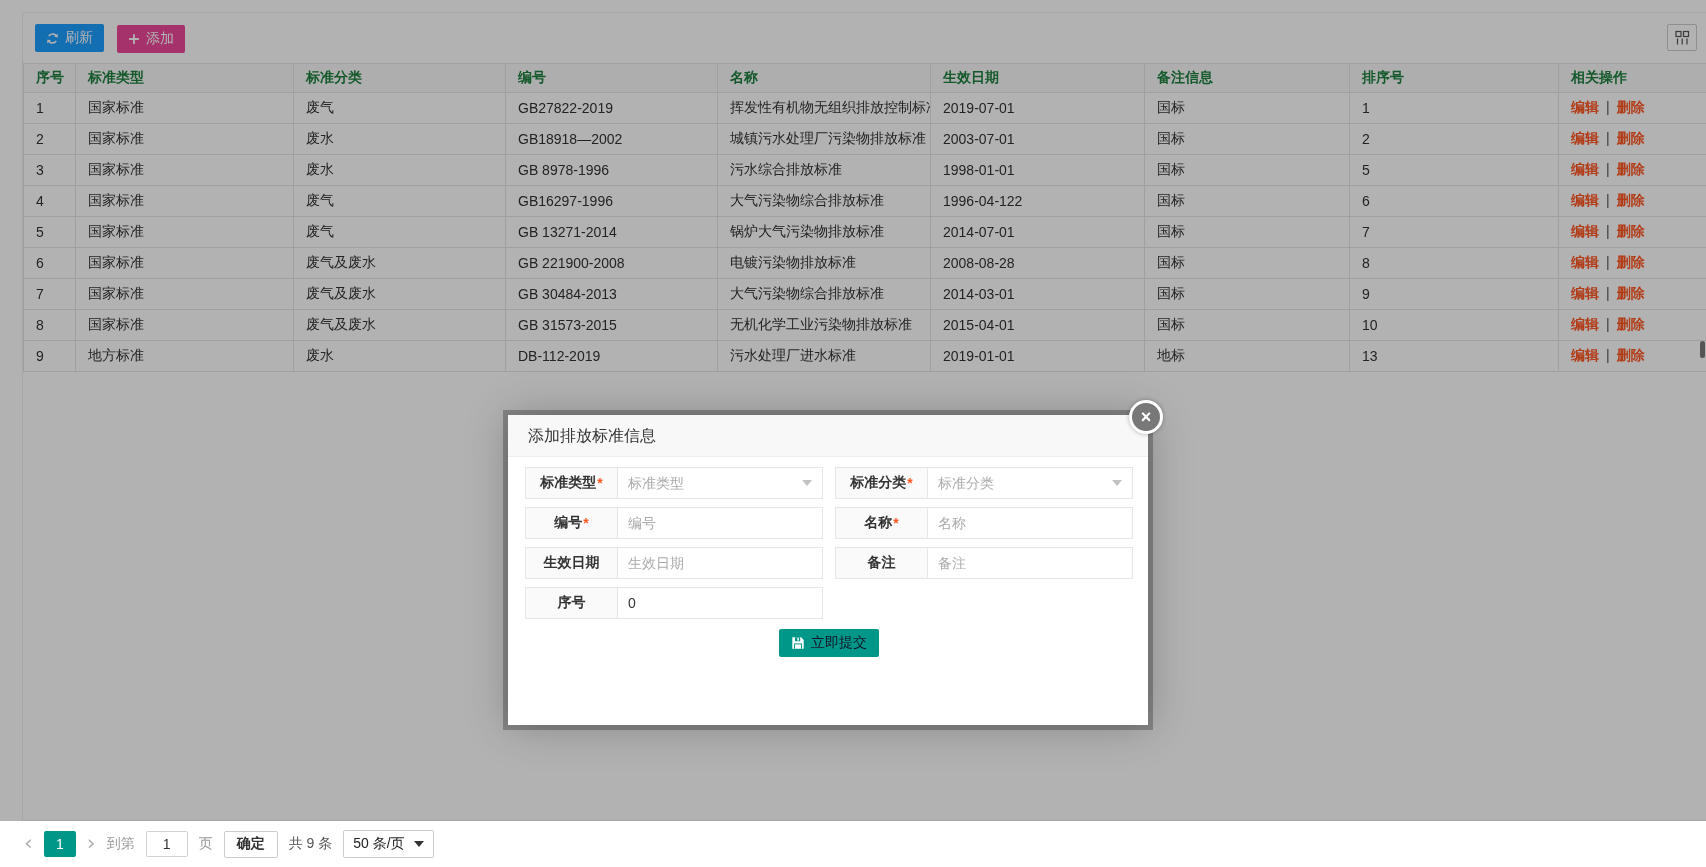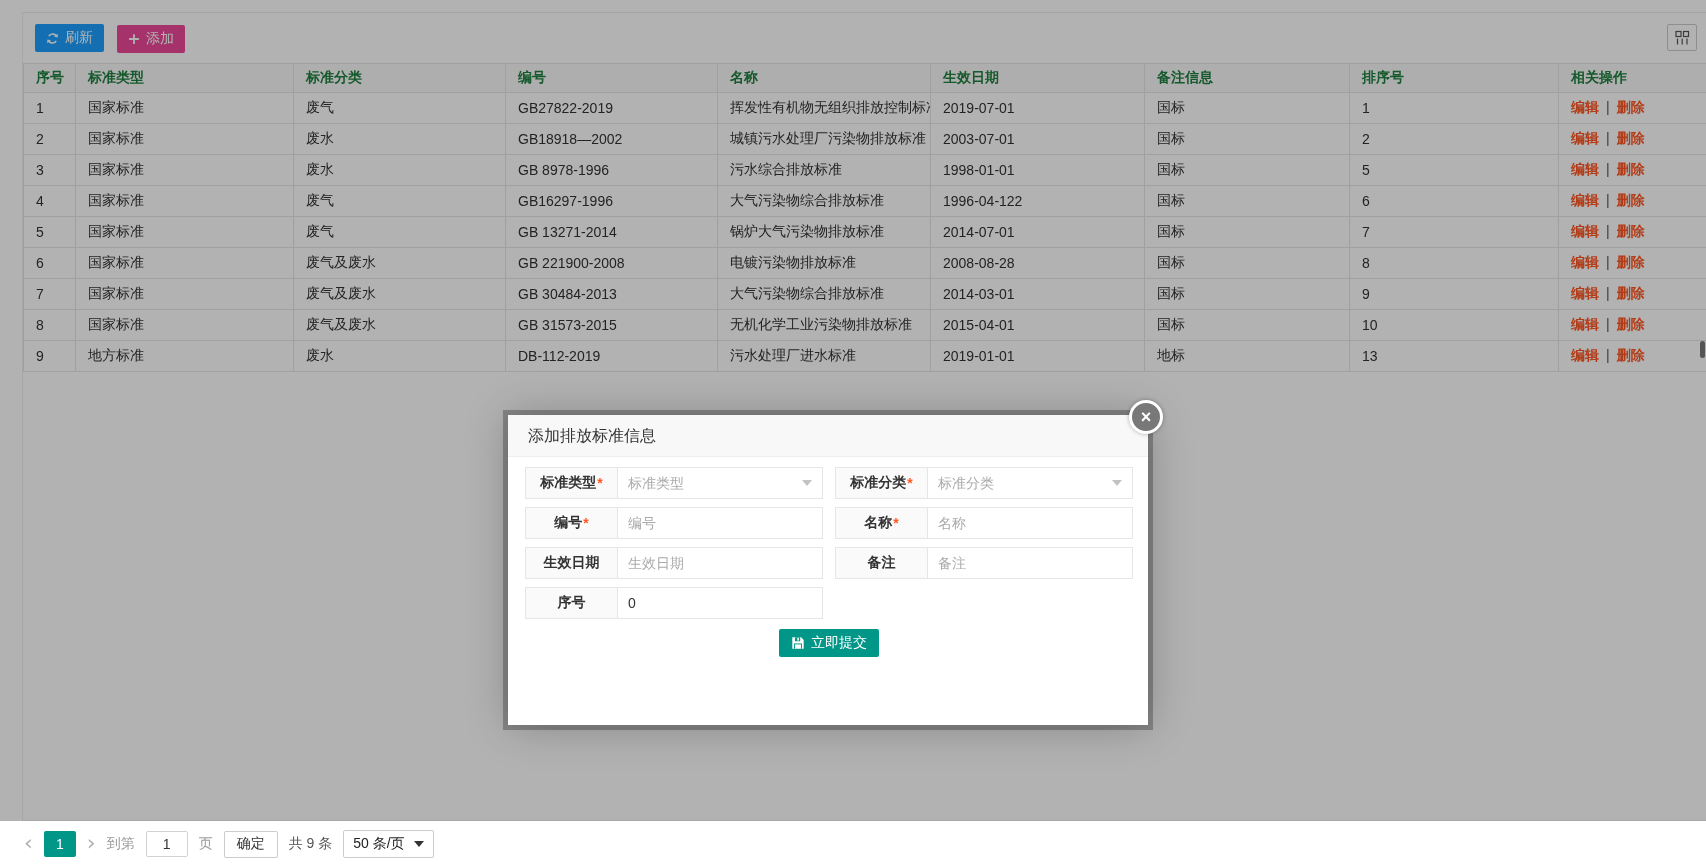--- a/index.html
+++ b/index.html
@@ -49,21 +49,21 @@
   .chev { color:#b0b0b0; font-size:22px; line-height:1; cursor:pointer;
           font-family:"DejaVu Sans",sans-serif; margin-top:-3px; }
   .page-cur { min-width:32px; height:26px; line-height:26px; padding:0 6px;
               background:#009688; color:#fff; text-align:center; border-radius:2px; cursor:pointer; }
   .goto-text { color:#999; }
   .goto-input { width:42px; height:26px; border:1px solid #d2d2d2; border-radius:2px;
                 text-align:center; font-size:14px; color:#333; outline:none;
                 font-family:"Liberation Sans","DejaVu Sans",sans-serif; }
   .btn-confirm { height:27px; padding:0 12px; border:1px solid #ccc; background:#fff;
                  border-radius:2px; font-size:14px; color:#333; cursor:pointer;
-                 font-family:"Liberation Sans","DejaVu Sans",sans-serif; }
+                 font-family:"Liberation Sans","DejaVu Sans",sans-serif;font-weight:bold; }
   .total-text { color:#555; }
   .select-box { height:28px; border:1px solid #ccc; border-radius:2px; background:#fff;
                 display:inline-flex; align-items:center; gap:9px; padding:12px 9px;
                 color:#222; cursor:pointer; }
   .caret-down { width:0; height:0; border-left:5px solid transparent;
                 border-right:5px solid transparent; border-top:6px solid #333; }
 
   
   .modal { position:absolute; left:508px; top:415px; width:640px; height:310px;
            background:#fff; z-index:30;
@@ -88,21 +88,21 @@
               padding:0 10px; }
   .fg-input input { border:none; outline:none; width:100%; font-size:14px; color:#333;
                     background:transparent; padding:0;
                     font-family:"Liberation Sans","DejaVu Sans",sans-serif; }
   .fg-input input::placeholder { color:#aaa; opacity:1; }
   .select-arrow { position:absolute; right:10px; width:0; height:0;
                   border-left:5px solid transparent; border-right:5px solid transparent;
                   border-top:6px solid #c2c2c2; }
   .submit-wrap { text-align:center; margin-top:10px; }
   .btn-submit { display:inline-flex; align-items:center; gap:6px; height:28px;
-                padding:0 12px; background:#009688; color:#ffffff; border:none;
+                padding:0 12px; background:#009688; color:#0f172a; border:none;
                 border-radius:2px; font-size:14px; cursor:pointer;
                 font-family:"Liberation Sans","DejaVu Sans",sans-serif; }
 </style>
 </head>
 <body>
 
 <div class="card">
   <div class="toolbar">
     <button class="btn btn-refresh">
       <span style="display:inline-flex;">

